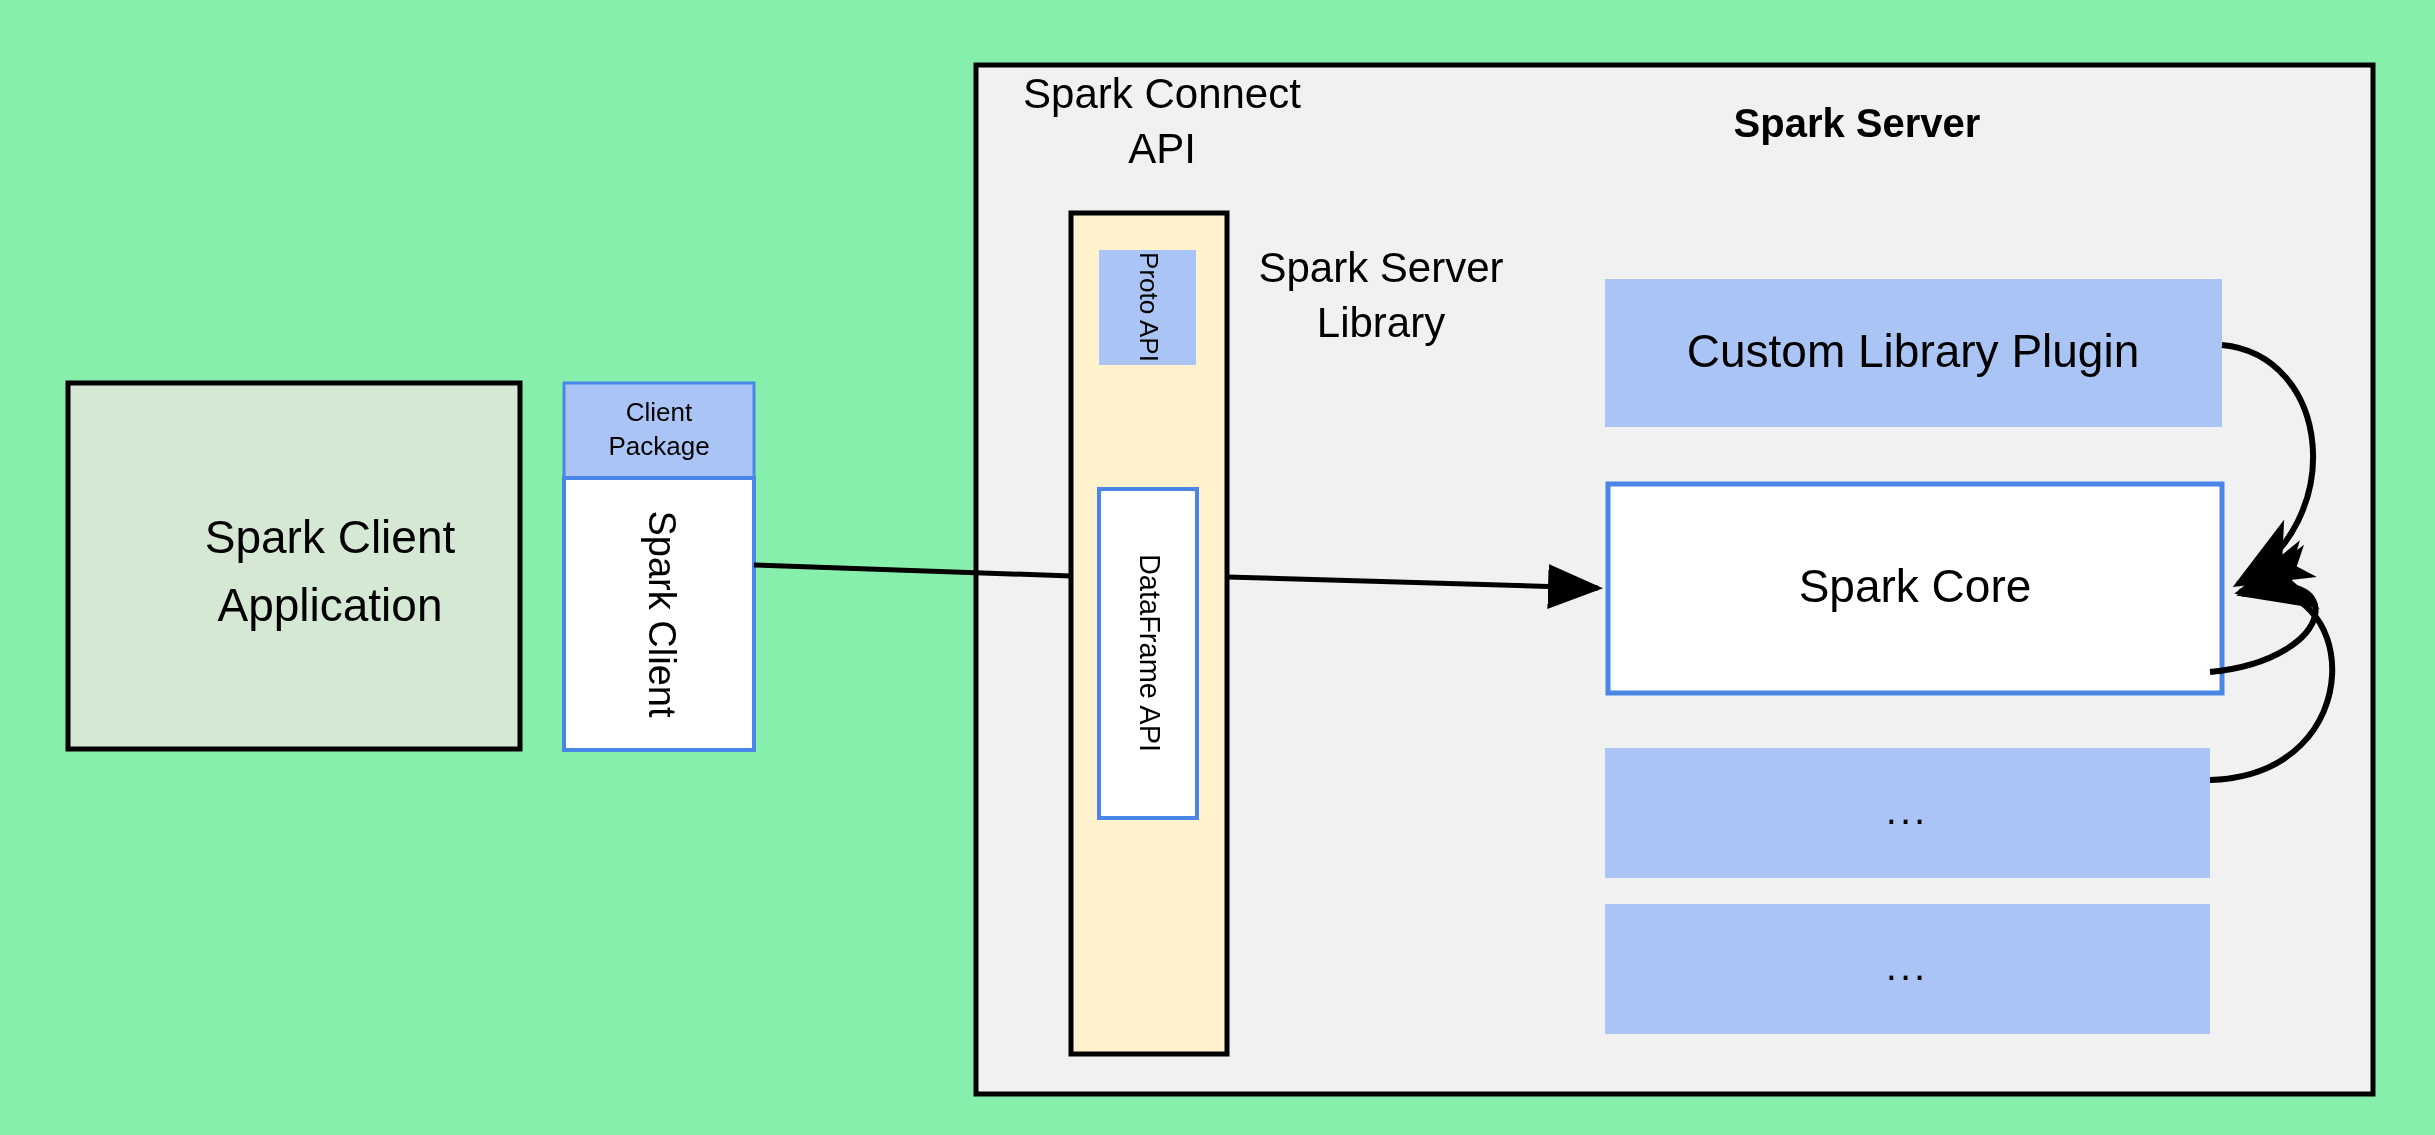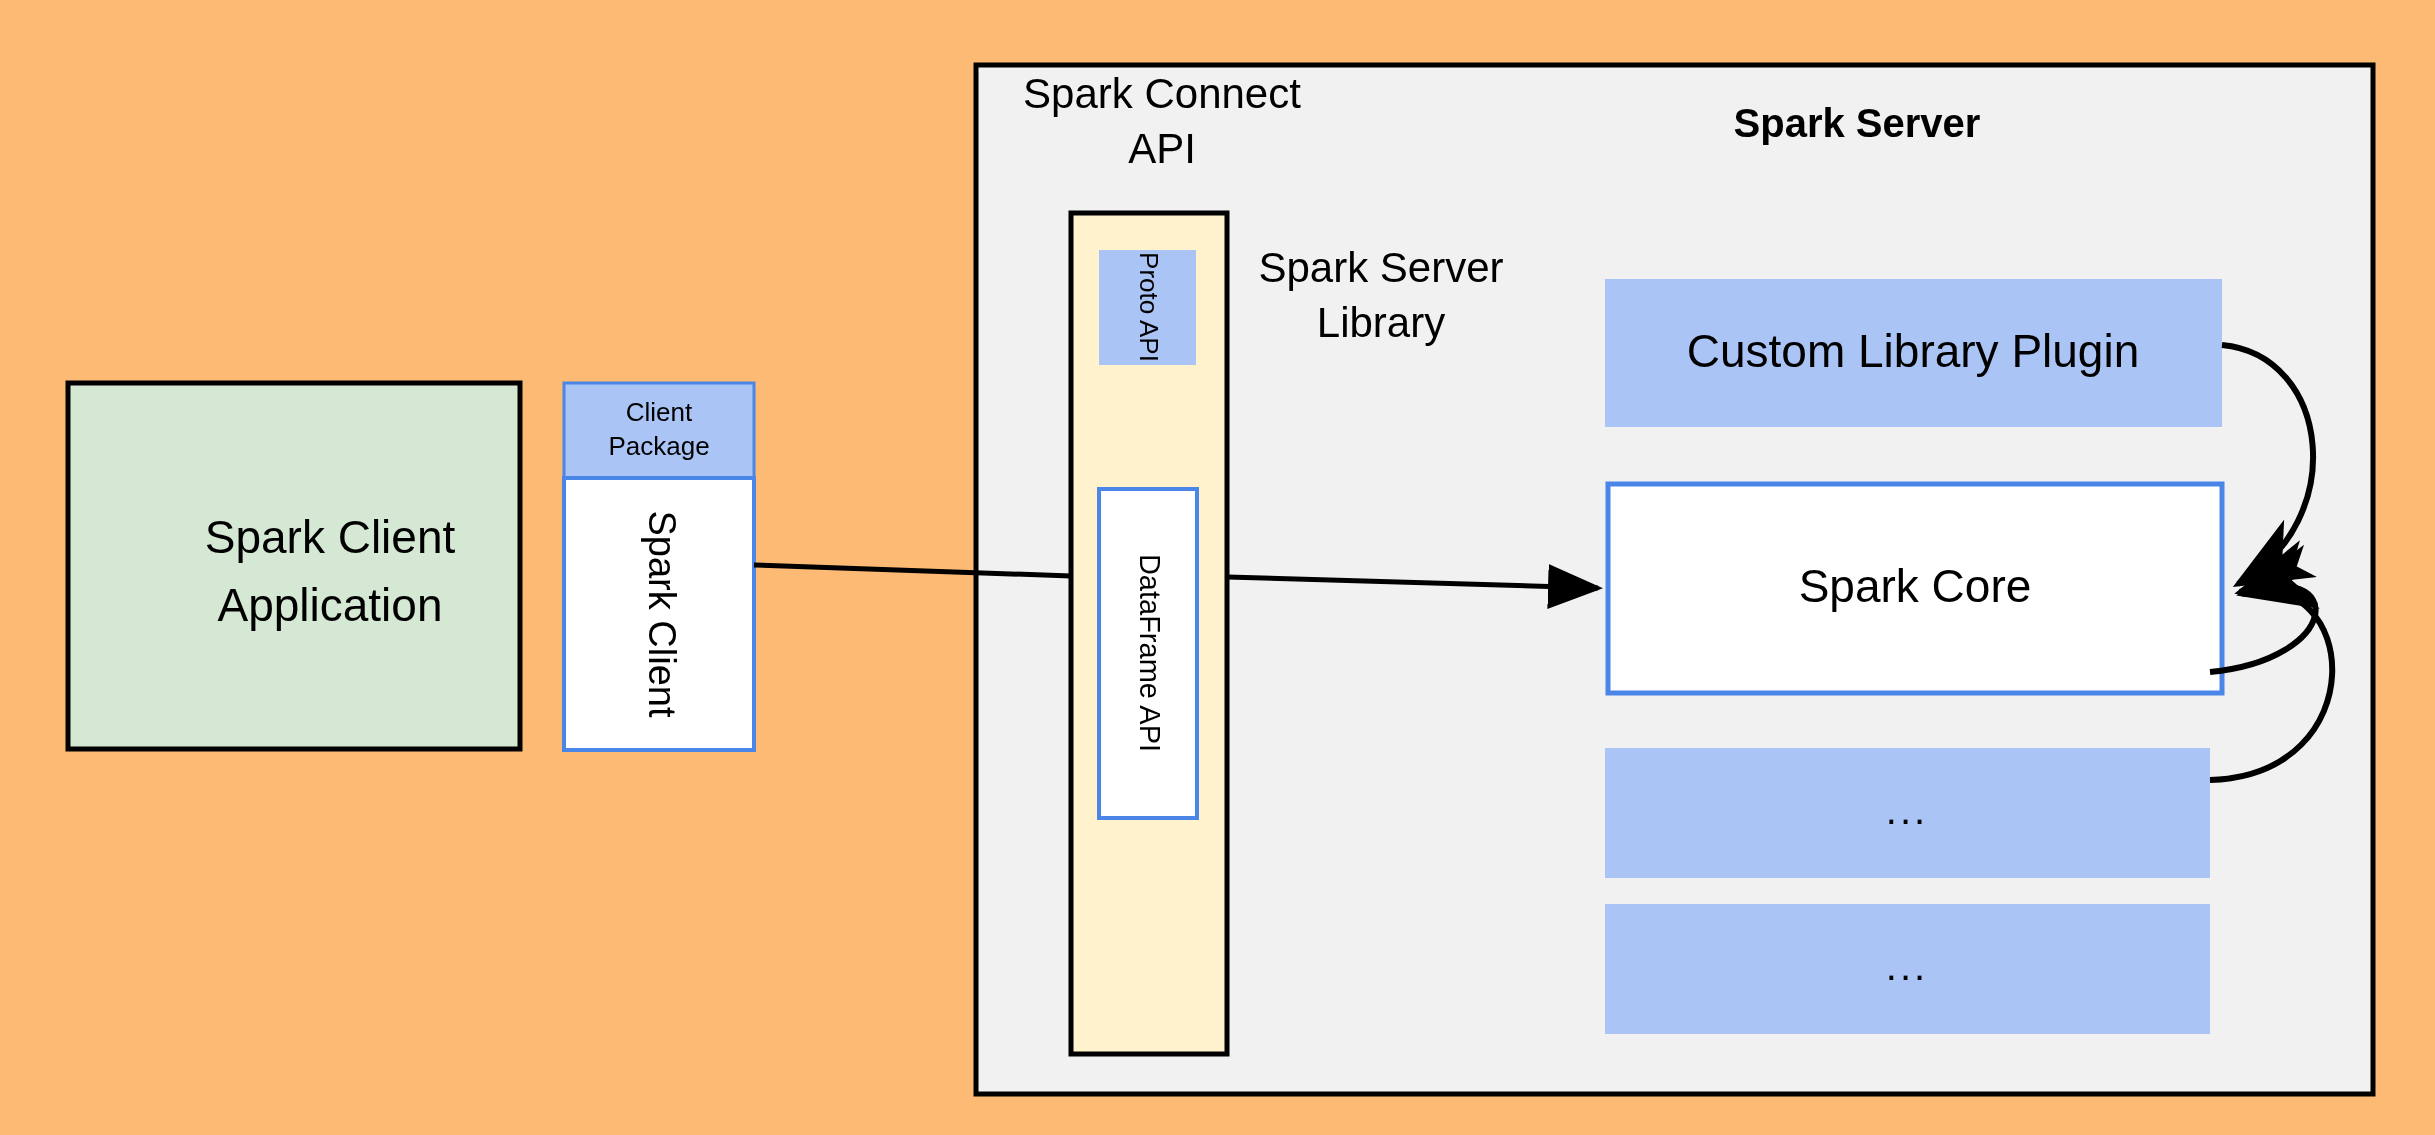--- a/index.html
+++ b/index.html
@@ -10,21 +10,21 @@
   body {
     width: 2435px;
     height: 1135px;
     font-family: "Liberation Sans", sans-serif;
     overflow: hidden;
   }
   #diagram-root {
     position: relative;
     width: 2435px;
     height: 1135px;
-    background: #fdba74;
+    background: #86efac;
   }
   svg.diagram {
     position: absolute;
     top: 0;
     left: 0;
     width: 2435px;
     height: 1135px;
     display: block;
   }
   .box-text {

